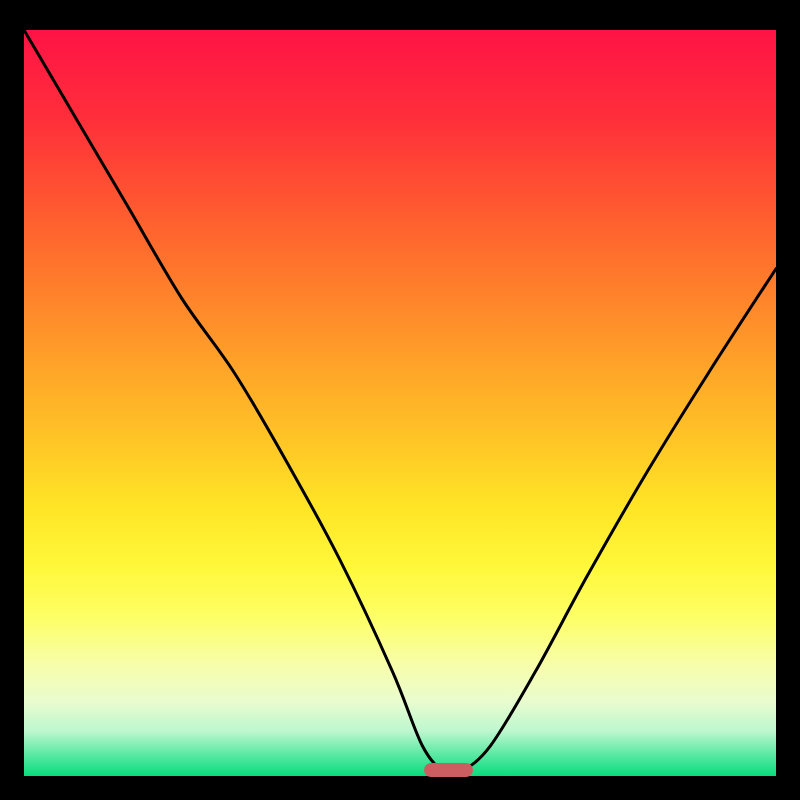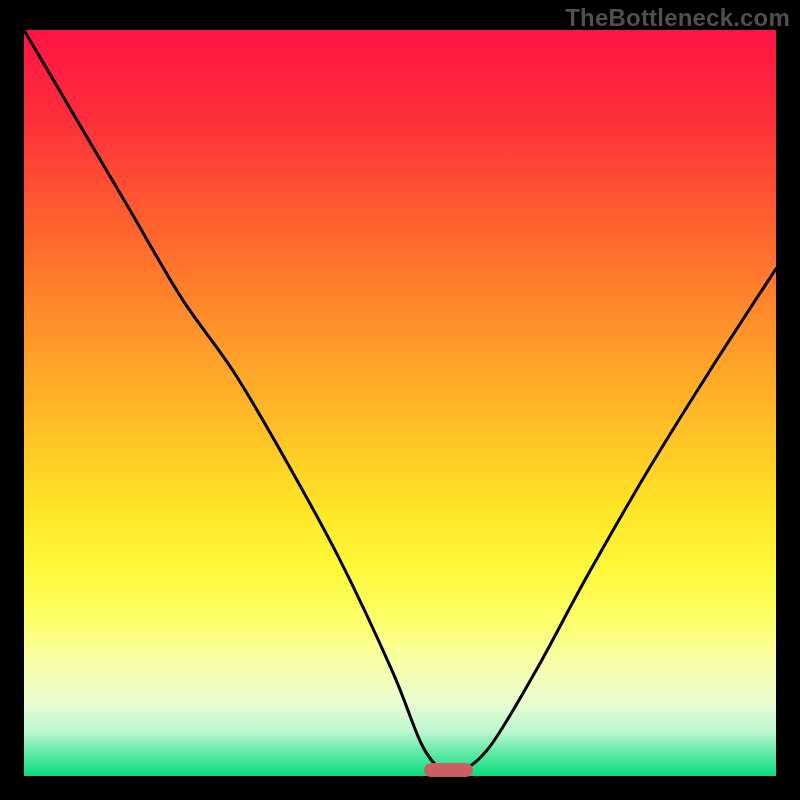--- a/index.html
+++ b/index.html
@@ -70,21 +70,20 @@
     stroke-width: 3;
     stroke-linecap: round;
     stroke-linejoin: round;
   }
 </style>
 </head>
 <body>
 
 <div class="frame">
 
-  <div class="watermark">TheBottleneck.com</div>
 
   <div class="plot">
 
     <svg class="curve" viewBox="0 0 752 746" preserveAspectRatio="none">
       <path class="curve-path" d="M 0.0 0.0 C 8.8 14.9, 35.1 59.7, 52.6 89.5 C 70.2 119.4, 87.7 149.2, 105.3 179.0 C 122.8 208.9, 140.4 241.2, 157.9 268.6 C 175.5 295.9, 193.0 315.8, 210.6 343.2 C 228.1 370.5, 245.7 401.6, 263.2 432.7 C 280.7 463.8, 298.3 494.8, 315.8 529.7 C 333.4 564.5, 354.7 610.5, 368.5 641.6 C 382.3 672.6, 389.8 699.4, 398.6 716.2 C 407.3 732.9, 414.9 737.9, 421.1 742.3 C 427.4 746.6, 428.6 746.6, 436.2 742.3 C 443.7 737.9, 453.7 732.9, 466.2 716.2 C 478.8 699.4, 495.1 670.2, 511.4 641.6 C 527.7 613.0, 545.2 578.1, 564.0 544.6 C 582.8 511.0, 604.1 473.7, 624.2 440.1 C 644.2 406.6, 663.0 376.7, 684.3 343.2 C 705.6 309.6, 740.7 256.1, 752.0 238.7"></path>
     </svg>
 
     <div class="marker" style="left: 400.4px; width: 48.9px; top: 733.3px; height: 14px;"></div>
 
   </div>

